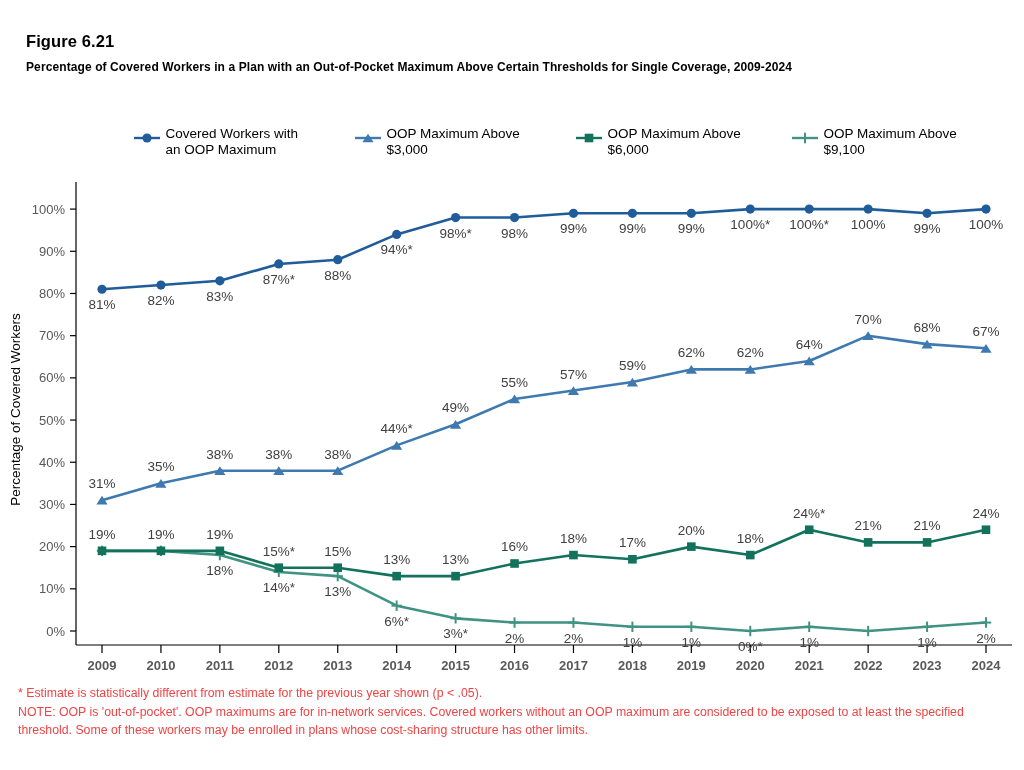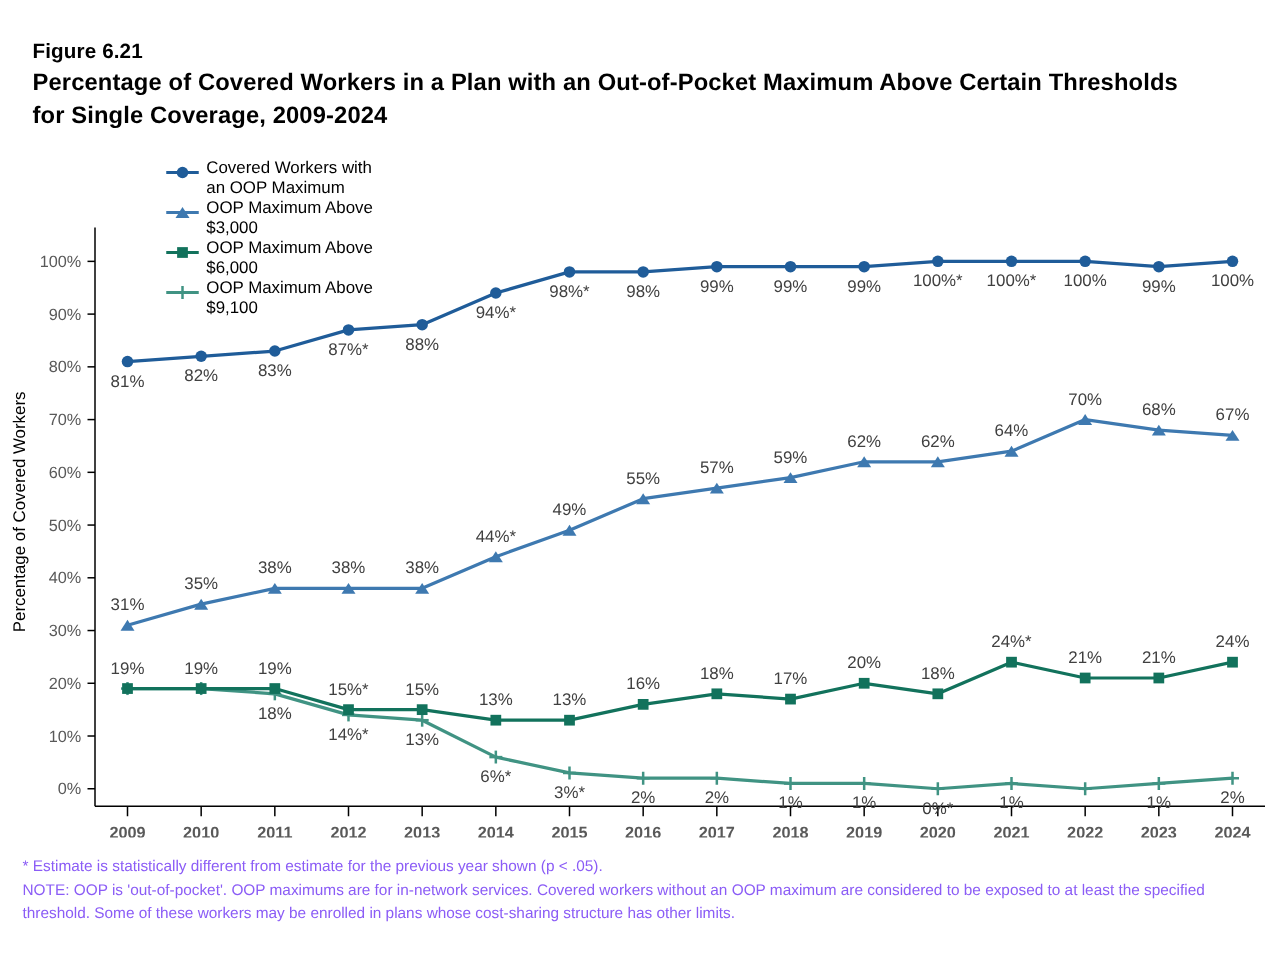--- a/index.html
+++ b/index.html
@@ -29,35 +29,35 @@
     top: 28px;
     width: 960px;
   }
   .fig-number {
     font-size: 16.5px;
     font-weight: bold;
     line-height: 26px;
     letter-spacing: 0.1px;
   }
   .fig-title {
-    font-size: 19px;
+    font-size: 12px;
     font-weight: bold;
     line-height: 26px;
     letter-spacing: 0.1px;
     max-width: 920px;
   }
 
   
   .legend {
     position: absolute;
     left: 132px;
     top: 126px;
     width: 880px;
     display: flex;
-    flex-direction: column;
+    flex-direction: row;
     align-items: flex-start;
     justify-content: center;
   }
   .legend-item {
     display: flex;
     flex-direction: row;
     align-items: flex-start;
     margin-right: 6px;
   }
   .legend-item.w1 { width: 215px; }
@@ -115,21 +115,21 @@
   
   .footnotes {
     position: absolute;
     left: 18px;
     top: 684px;
     width: 990px;
   }
   .footnote {
     font-size: 12.3px;
     line-height: 18.5px;
-    color: #8b5cf6;
+    color: #ef4444;
   }
 </style>
 </head>
 <body>
 
 <div id="figure-root">
 
   <div class="title-block">
     <div class="fig-number">Figure 6.21</div>
     <div class="fig-title">Percentage of Covered Workers in a Plan with an Out-of-Pocket Maximum Above Certain Thresholds for Single Coverage, 2009-2024</div>

